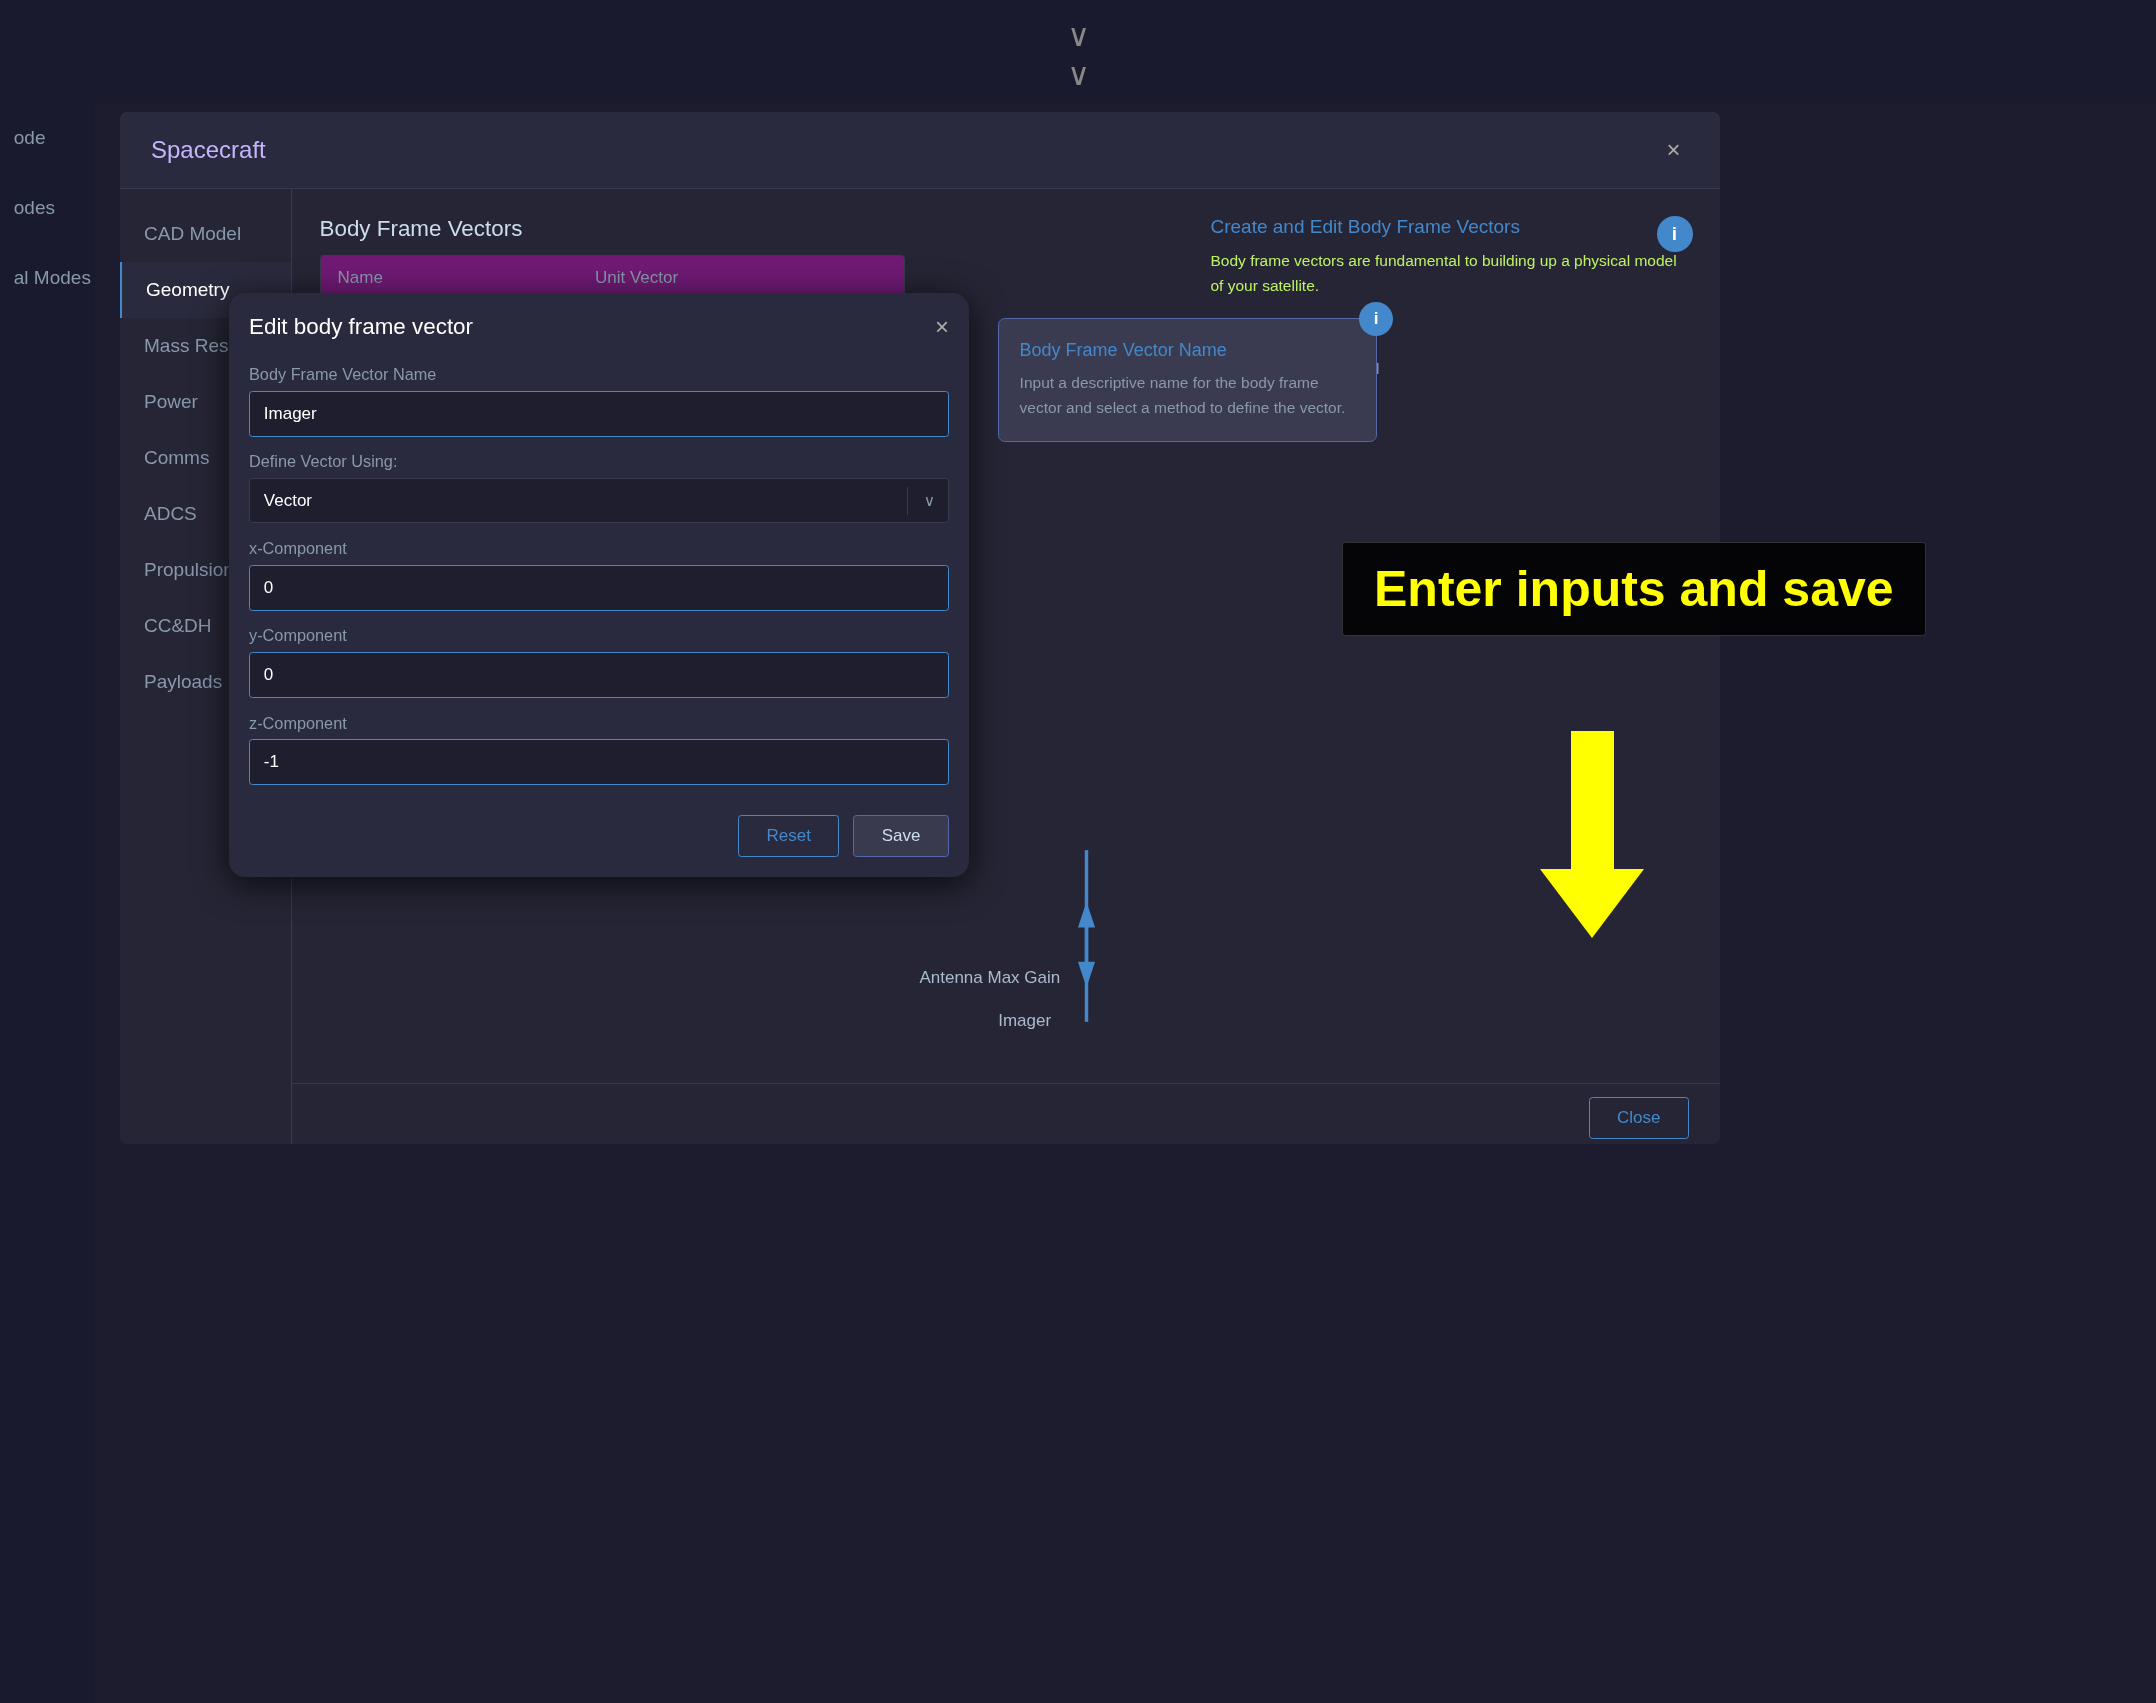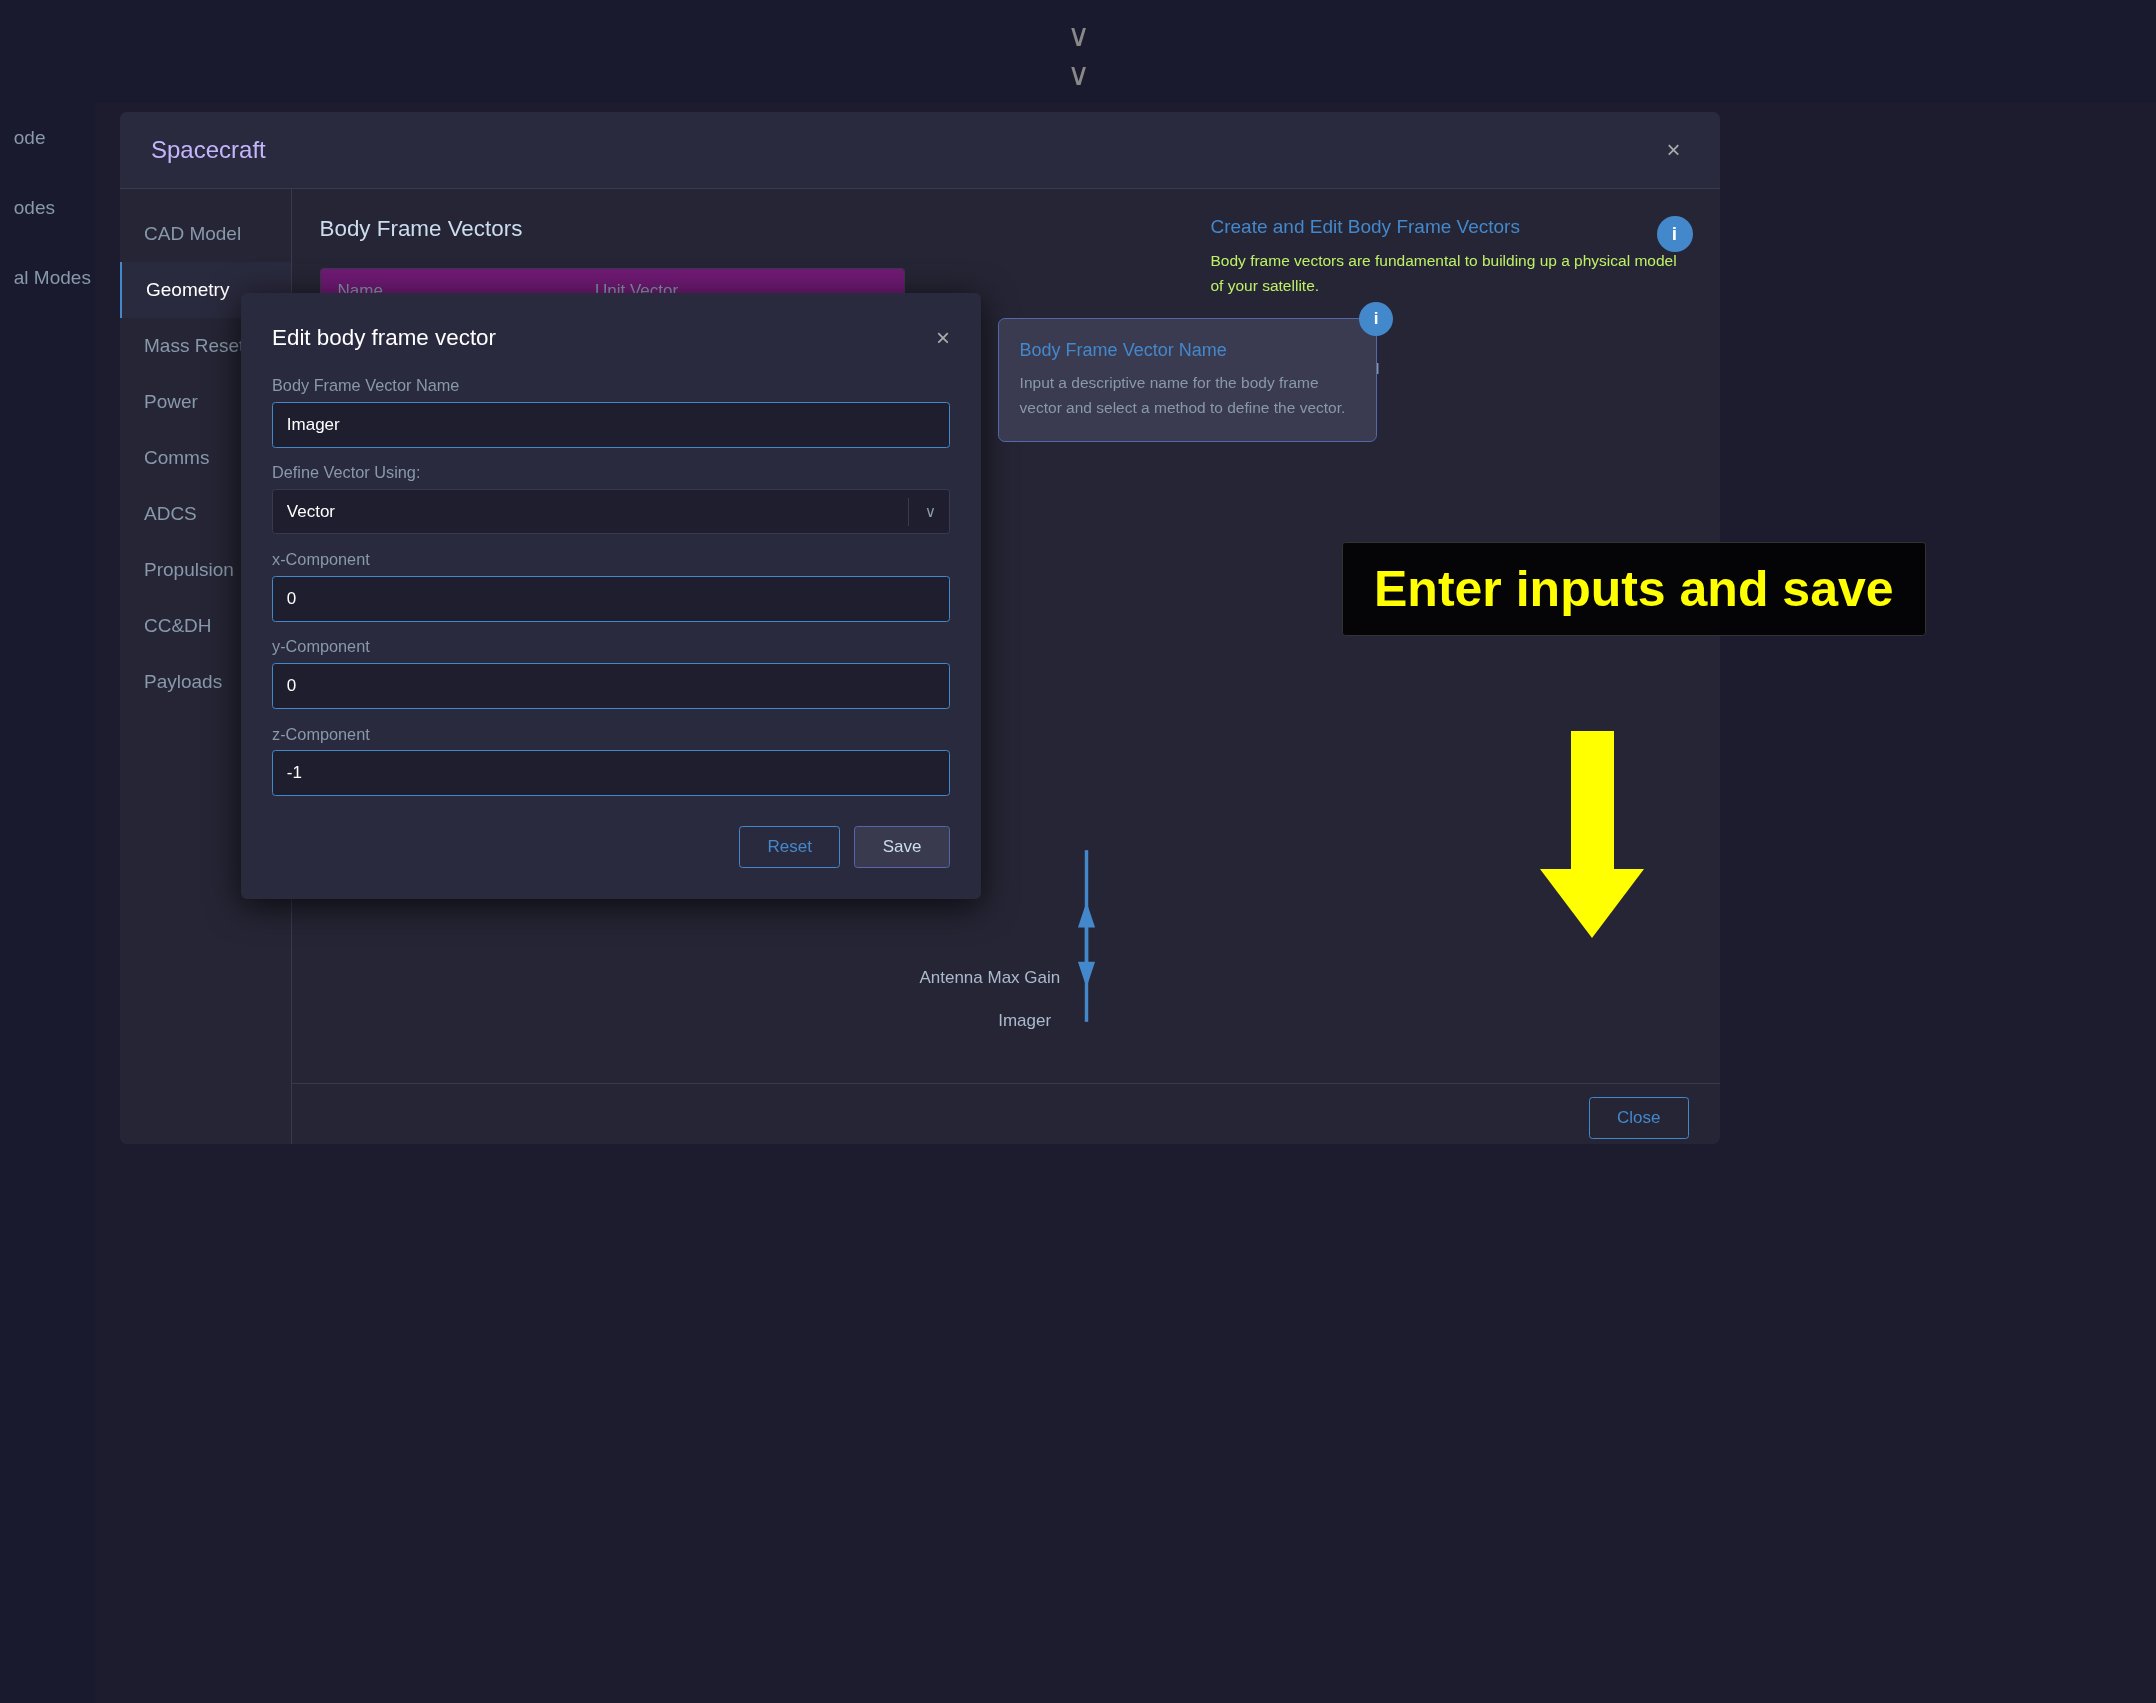--- a/index.html
+++ b/index.html
@@ -123,21 +123,21 @@
       flex: 1;
       padding: 27.5px;
       position: relative;
       overflow: hidden;
     }
 
     
     .section-title {
       color: #ccddee;
       font-size: 22.4px;
-      margin-bottom: 26px;
+      margin-bottom: 13px;
       font-weight: 500;
     }
 
     
     .vectors-table {
       width: 585px;
       background: #2a2a3e;
       border: 0.9px solid #3a3a4e;
       border-radius: 3.4px;
       overflow: hidden;
@@ -249,25 +249,25 @@
       padding: 10.3px 27.5px;
       font-size: 17px;
       border-radius: 3.4px;
       cursor: pointer;
     }
 
     
     .edit-dialog {
       position: absolute;
       top: 293px;
-      left: 241px;
+      left: 229px;
       width: 740px;
       background: #2a2a3e;
-      border-radius: 6px;
-      padding: 31px;
+      border-radius: 16px;
+      padding: 20px;
       box-shadow: 0 6.9px 34px rgba(0,0,0,0.7);
       z-index: 100;
     }
     .edit-dialog-header {
       display: flex;
       align-items: center;
       justify-content: space-between;
       margin-bottom: 24px;
     }
     .edit-dialog-title {

